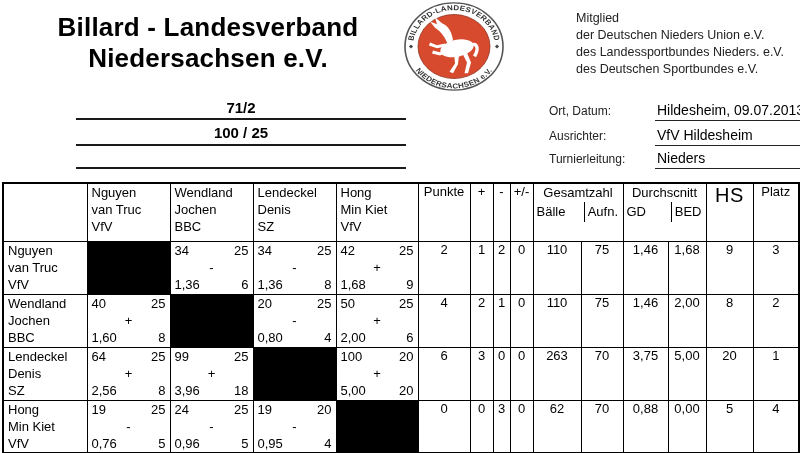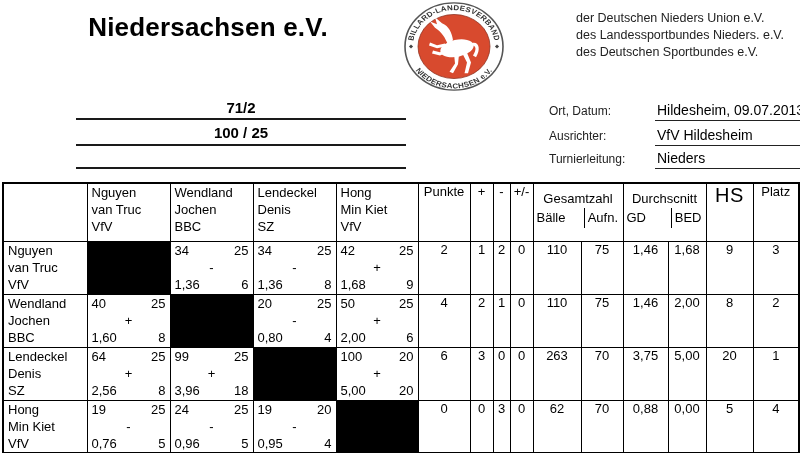--- a/index.html
+++ b/index.html
@@ -43,40 +43,41 @@
   tr.hrow { height:58px; }
   tr.drow { height:53px; }
 
   td.pcell div, td.namecell div { line-height:17px; padding-left:4px; white-space:nowrap; }
   td.pcell { padding-top:1px; }
   td.namecell { padding-top:1px; }
 
   td.hbot { vertical-align:bottom; text-align:center; padding-bottom:2px; }
   td.hs-cell { font-size:20px; padding-bottom:3px; letter-spacing:0.5px; }
 
-  .grp-inner { display:flex; flex-direction:column; justify-content:flex-end; height:44px; }
+  .grp-inner { display:flex; flex-direction:column; justify-content:flex-start; height:44px; }
   .grp-title { text-align:center; line-height:18px; }
   .grp-sub { display:flex; line-height:20px; }
   .grp-sub .sub { padding-left:3px; white-space:nowrap; }
   .grp-sub .sub.first { flex:0 0 53%; }
   .grp-sub .sub.second { flex:1; border-left:1px solid #000; }
   .grp-sub.durch .sub.first { flex:0 0 54%; }
 
   td.mcell .m-row { display:flex; justify-content:space-between; line-height:17px; padding:0 4px; }
   td.mcell .m-mid { text-align:center; line-height:17px; }
   td.diag { background:#000; }
 
   td.scell { vertical-align:bottom; text-align:center; padding-bottom:2px; }
 </style>
 </head>
 <body>
 
 <div class="page">
 
   <div class="org-title">
+    <div>Billard - Landesverband</div>
     <div>Niedersachsen e.V.</div>
   </div>
 
   <div class="logo-wrap">
     <svg width="100" height="89" viewBox="0 0 100 100" preserveAspectRatio="none">
       <defs>
         <path id="arcTop" d="M 9,50 A 41,41 0 0 1 91,50"></path>
         <path id="arcBot" d="M 3,50 A 47,47 0 0 0 97,50"></path>
       </defs>
       <circle cx="50" cy="50" r="49" fill="#ffffff" stroke="#555" stroke-width="1.6"></circle>
@@ -95,20 +96,21 @@
         <path d="M42,50 L33,52 L25,49 L26,45.5 L33,48.5 L41,46.5 Z"></path>
         <path d="M45,56 L36,60 L28,58 L29,54.5 L36,56.5 L44,52.5 Z"></path>
         <path d="M63,57 L67,68 L64,80 L60.5,80 L63,68 L58,57 Z"></path>
         <path d="M55,59 L54,70 L49,80 L45.5,78.5 L51,69 L50,58 Z"></path>
         <path d="M68,46 C75,44 77,53 72,62 L69,60 C73,53 72,48 67,49 Z"></path>
       </g>
     </svg>
   </div>
 
   <div class="membership">
+    <div>Mitglied</div>
     <div>der Deutschen Nieders Union e.V.</div>
     <div>des Landessportbundes Nieders. e.V.</div>
     <div>des Deutschen Sportbundes e.V.</div>
   </div>
 
   <div class="disc-block">
     <div class="disc-row r1">71/2</div>
     <div class="disc-row r2">100 / 25</div>
     <div class="disc-row r3"></div>
   </div>

